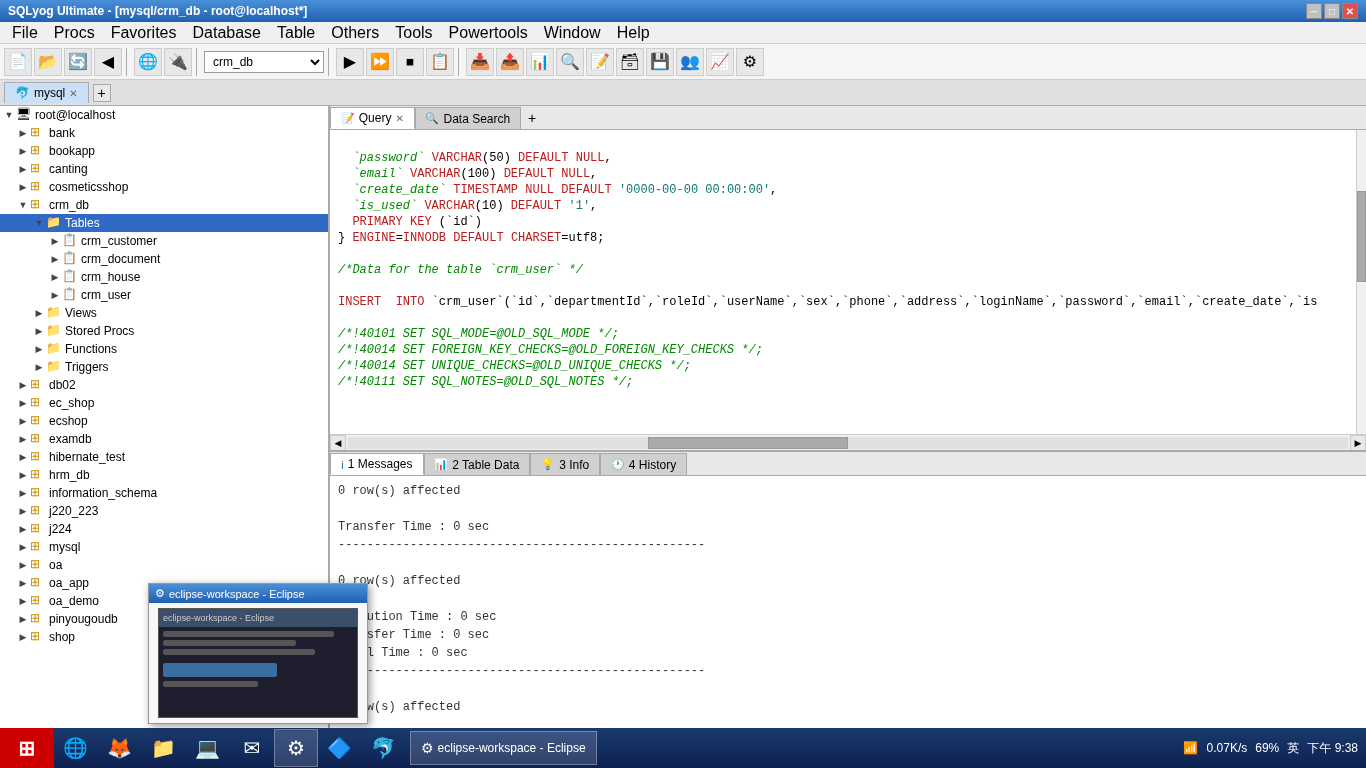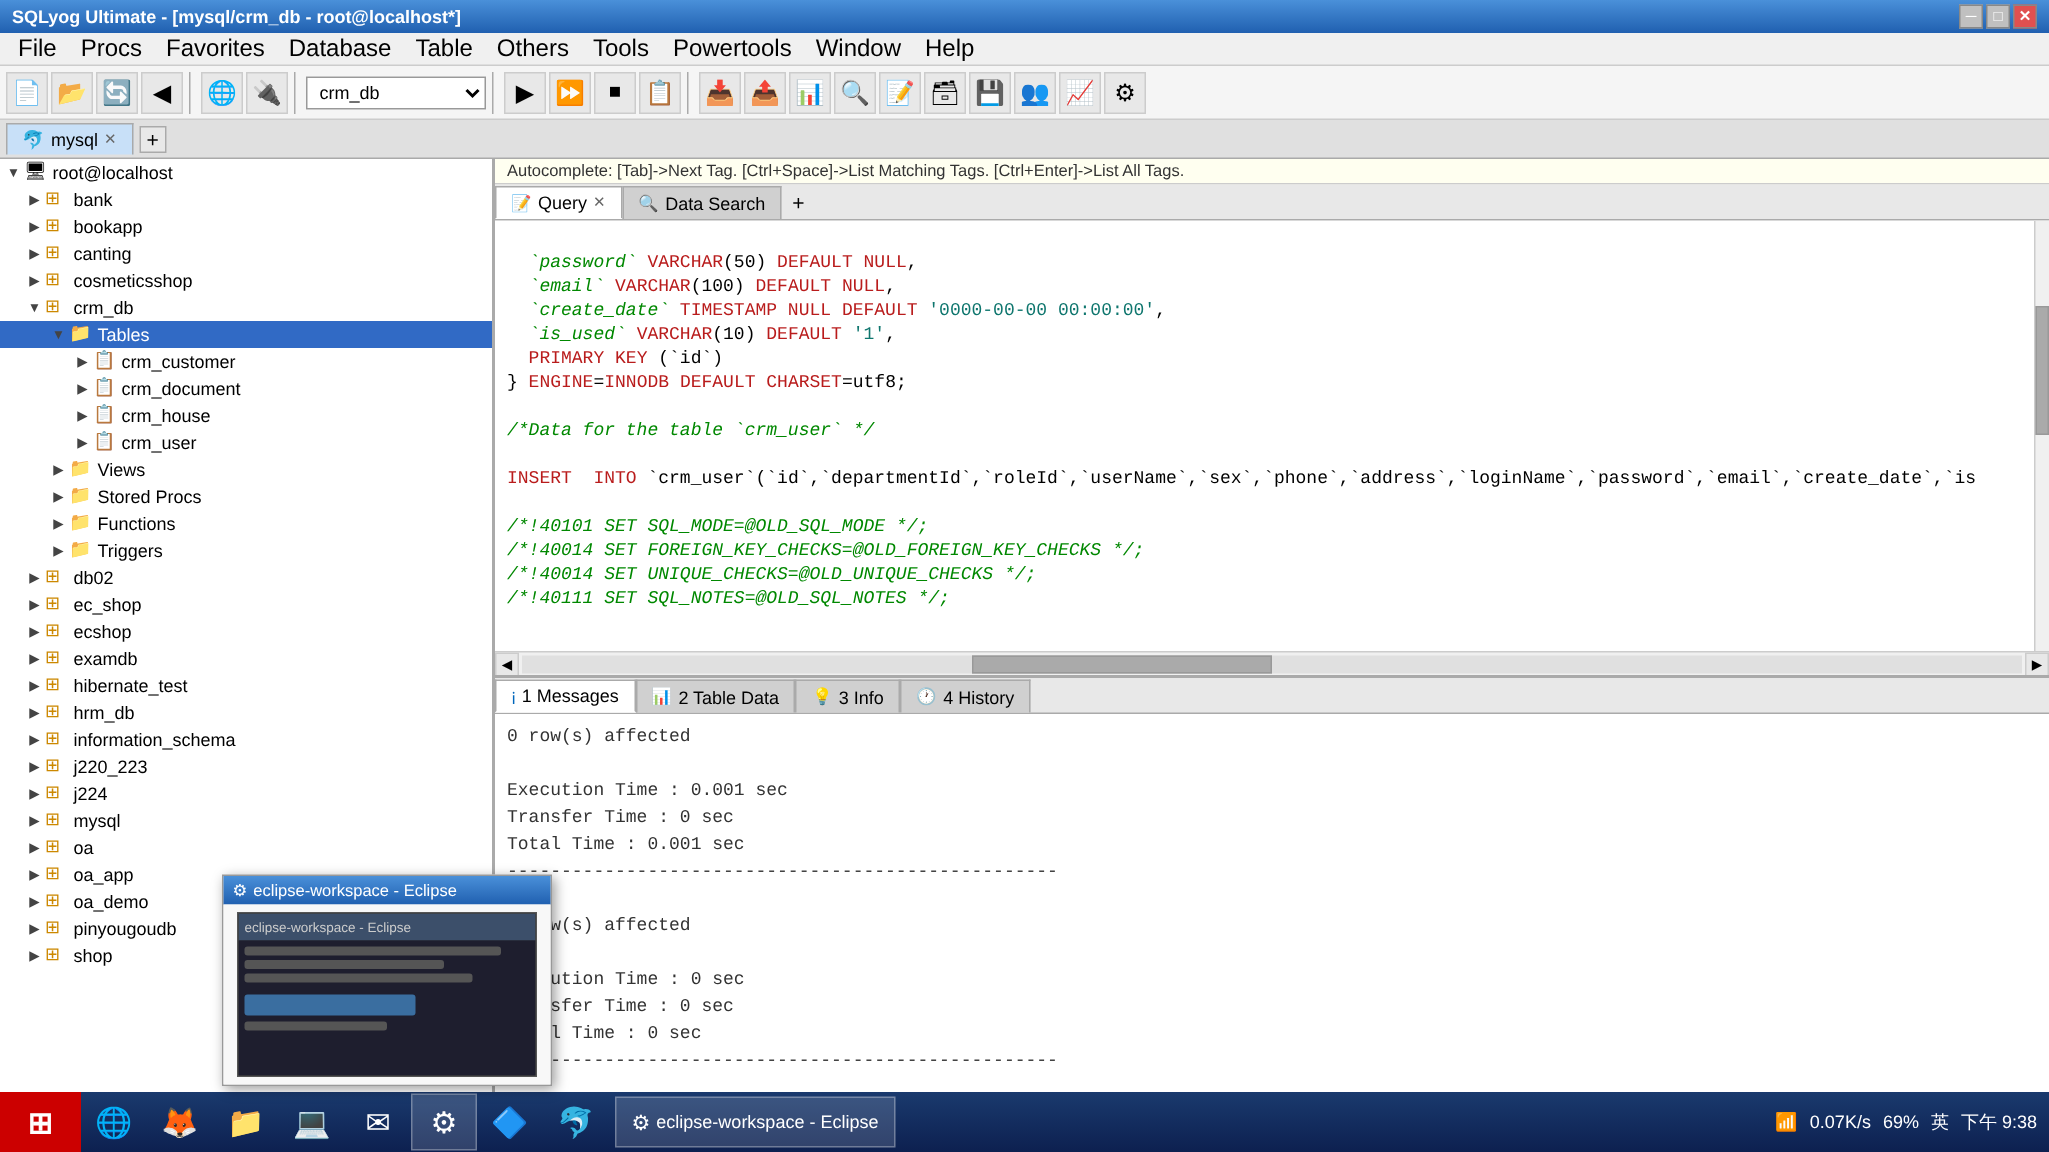--- a/index.html
+++ b/index.html
@@ -701,23 +701,20 @@
           <span class="tree-expand">▶</span>
           <span class="tree-icon db-icon">⊞</span>
           <span>shop</span>
         </div>
       </div>
     </div>
   </div>
 
   <div id="right-panel">
 
-    <div id="autocomplete-hint">
-      <span>Autocomplete: [Tab]-&gt;Next Tag. [Ctrl+Space]-&gt;List Matching Tags. [Ctrl+Enter]-&gt;List All Tags.</span>
-    </div>
 
     <div id="query-tab-bar">
       <div class="query-tab active">
         <span class="query-tab-icon">📝</span>
         <span>Query</span>
         <span class="query-tab-close">✕</span>
       </div>
       <div class="query-tab">
         <span class="query-tab-icon">🔍</span>
         <span>Data Search</span>
@@ -773,23 +770,21 @@
             <span>3 Info</span>
           </div>
           <div class="result-tab">
             <span class="result-tab-icon" style="color:#666;">🕐</span>
             <span>4 History</span>
           </div>
         </div>
         <div id="result-content">
           <div>0 row(s) affected</div>
           <div>&nbsp;</div>
-          <div>Execution Time : 0.001 sec</div>
           <div>Transfer Time  : 0 sec</div>
-          <div>Total Time     : 0.001 sec</div>
           <div>---------------------------------------------------</div>
           <div>&nbsp;</div>
           <div>0 row(s) affected</div>
           <div>&nbsp;</div>
           <div>Execution Time : 0 sec</div>
           <div>Transfer Time  : 0 sec</div>
           <div>Total Time     : 0 sec</div>
           <div>---------------------------------------------------</div>
           <div>&nbsp;</div>
           <div>0 row(s) affected</div>

